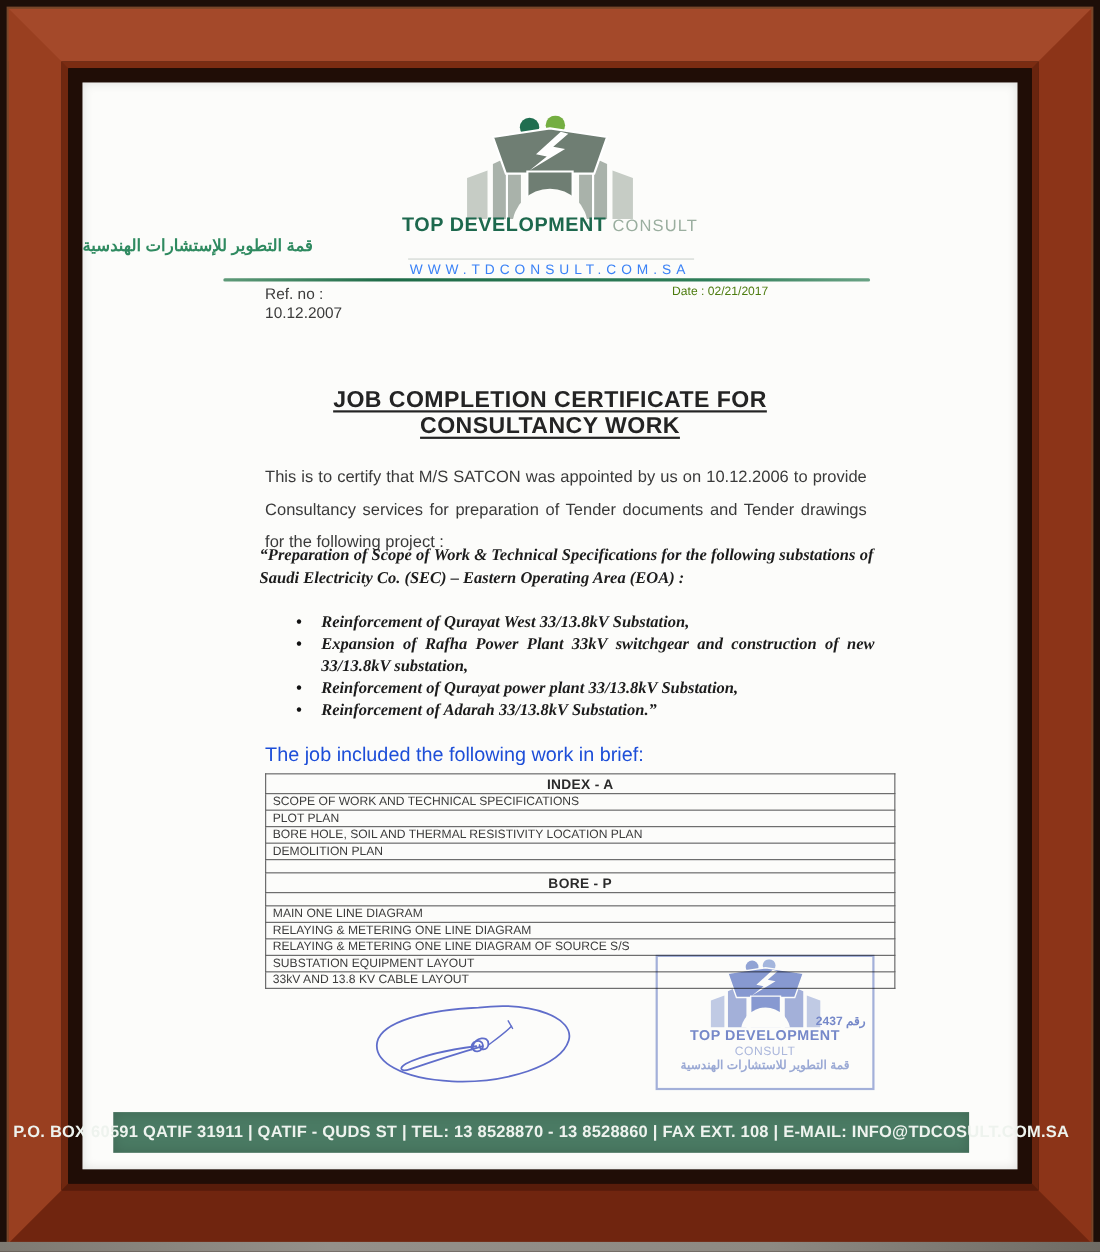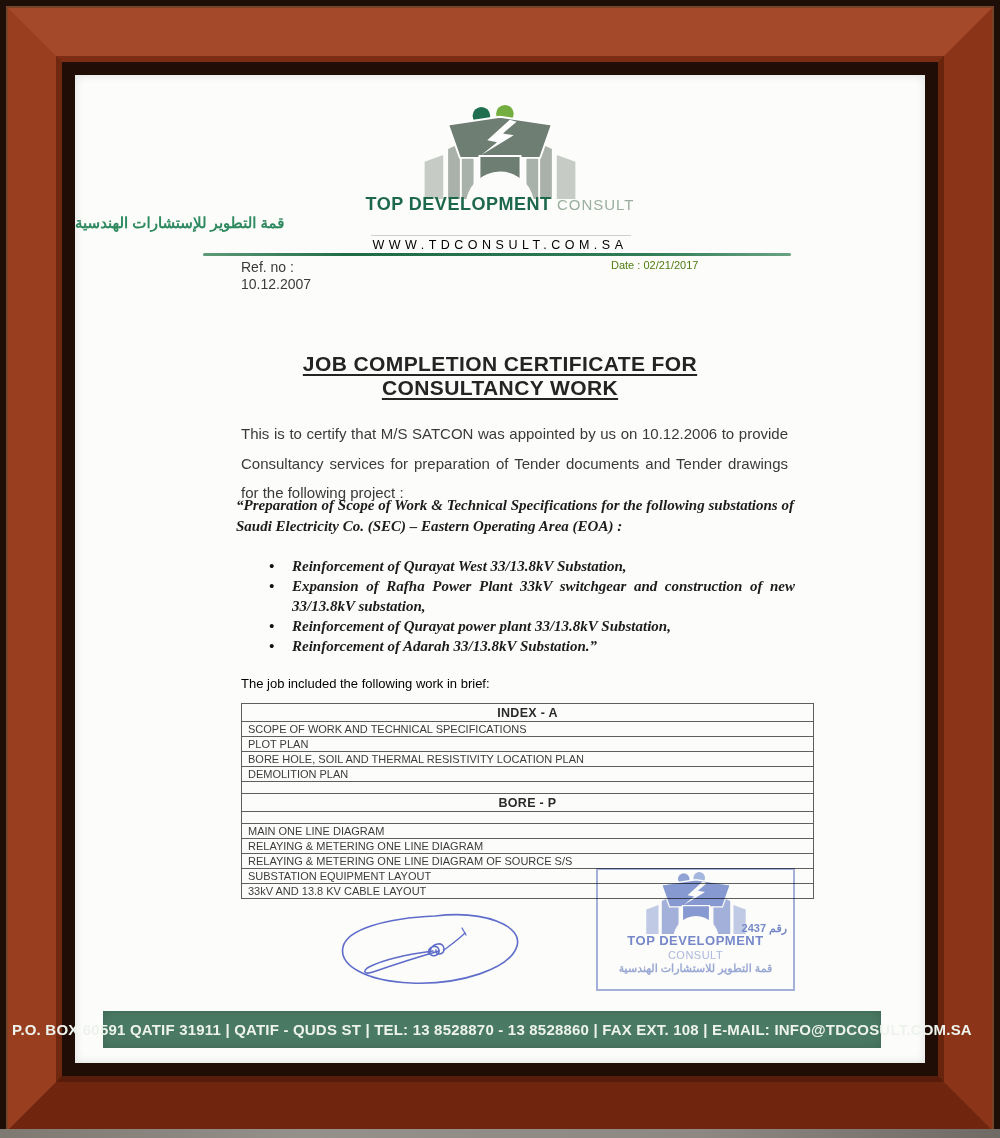--- a/index.html
+++ b/index.html
@@ -26,21 +26,21 @@
   
   .logo-wrap{left:0;right:0;top:30px;text-align:center;}
   .logo-mark{display:block;margin:0 auto;}
   .brand-line{left:0;right:0;top:119px;text-align:center;font-weight:700;
     font-size:18px;letter-spacing:.5px;color:#1d684d;}
   .brand-line .light{font-weight:400;font-size:15px;color:#9aae9f;letter-spacing:1px;}
   .brand-arabic{left:0;right:0;top:139px;text-align:left;font-size:15px;
     font-weight:700;color:#2f8a60;}
   .logo-divider{left:296px;width:260px;top:160px;height:1px;background:#ccd2cd;}
   .website{left:0;right:0;top:163px;text-align:center;font-size:12.5px;
-    letter-spacing:4.5px;color:#000000;}
+    letter-spacing:4.5px;color:#3b82f6;}
   .green-rule{left:128px;width:588px;top:178px;height:3px;border-radius:2px;
     background:linear-gradient(90deg,#5e9a78,#1e6b47 25%,#2e7d58 75%,#69a284);}
   .ref-block{left:166px;top:184px;font-size:14px;line-height:17px;color:#3b3b3b;}
   .date-line{left:536px;top:184px;font-size:11px;color:#4d7c0f;}
   
   .cert-title{left:0;right:0;top:277px;text-align:center;font-weight:700;
     font-size:21px;line-height:24px;color:#242424;letter-spacing:.4px;}
   .cert-title span{text-decoration:underline;text-decoration-thickness:2px;
     text-underline-offset:3px;}
   
@@ -48,21 +48,21 @@
     text-align:justify;color:#3a3a3a;}
   .quote{left:161px;top:420px;width:558px;
     font-family:"Liberation Serif", serif;font-style:italic;font-weight:700;
     font-size:15px;line-height:21px;text-align:justify;color:#1c1c1c;}
   .bullets{left:190px;top:481px;width:530px;margin:0;padding:0;list-style:none;
     font-family:"Liberation Serif", serif;font-style:italic;font-weight:700;
     font-size:15px;line-height:20px;color:#1c1c1c;}
   .bullets li{position:relative;padding-left:27px;text-align:justify;}
   .bullets li::before{content:"\2022";position:absolute;left:4px;top:0;
     font-size:15px;color:#111;}
-  .work-brief{left:166px;top:601px;font-size:13px;color:#000000;}
+  .work-brief{left:166px;top:601px;font-size:18px;color:#1d4ed8;}
   
   .index-table{left:166px;top:628px;width:573px;border-collapse:collapse;z-index:1;border-radius:30px;}
   .index-table td{border:1px solid #5f5f5f;font-size:11px;padding:0 6px;
     color:#3c3c3c;vertical-align:middle;}
   .index-table tr.header td{text-align:center;font-weight:700;font-size:12.5px;
     height:18px;color:#2b2b2b;letter-spacing:.3px;}
   .index-table tr.item td{height:15px;}
   .index-table tr.blank td{height:12px;}
   
   .signature{left:256px;top:826px;}

